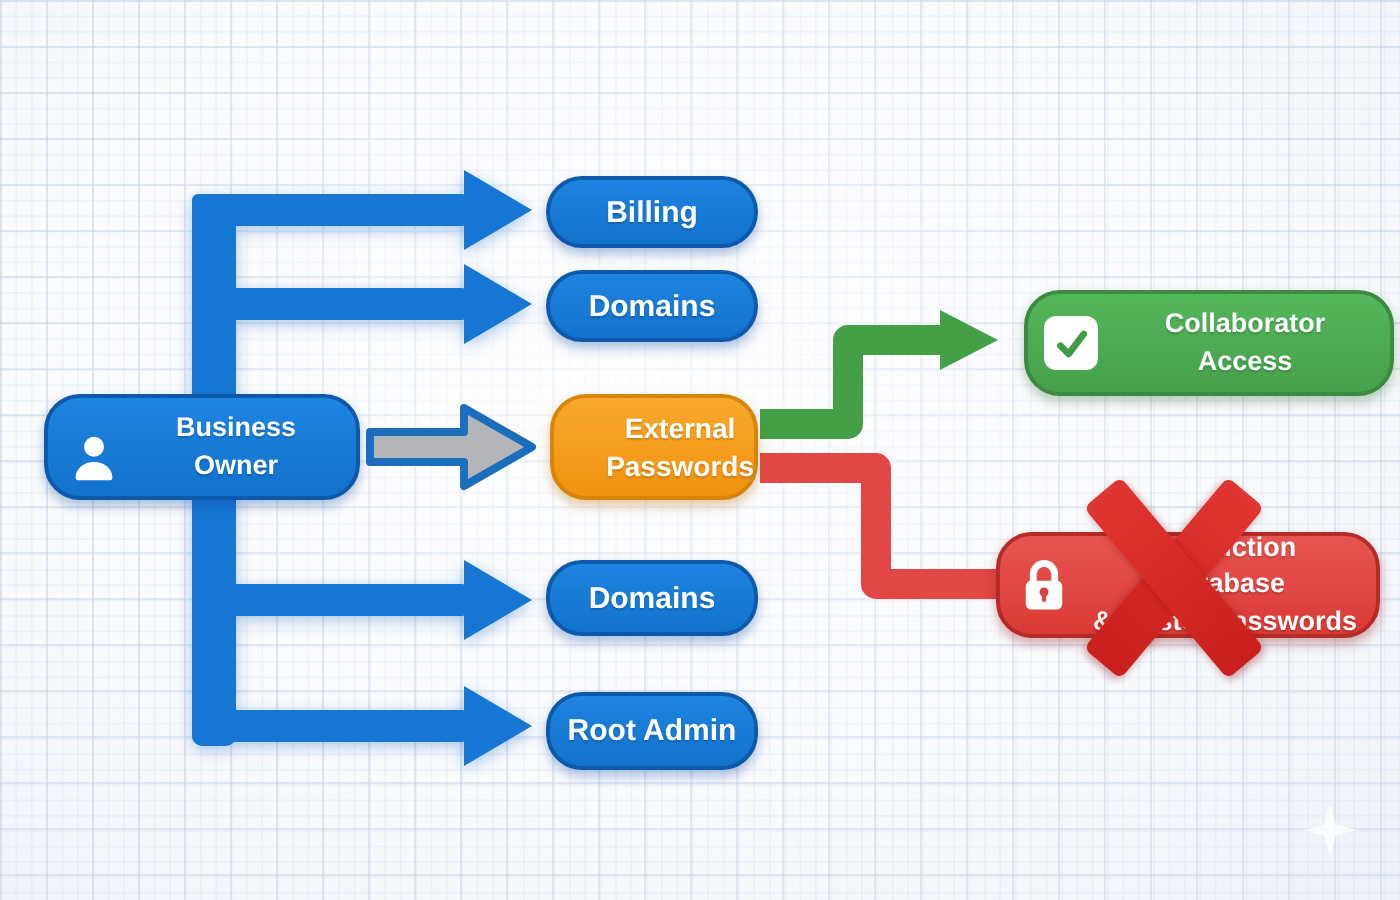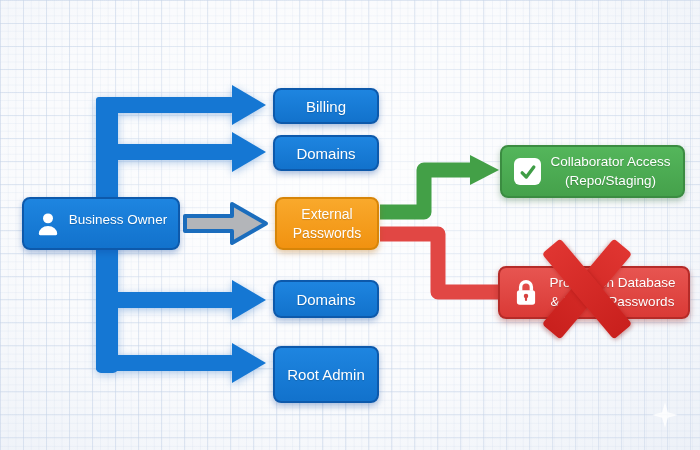--- a/index.html
+++ b/index.html
@@ -23,52 +23,52 @@
   .abs{position:absolute;}
 
   
   .blue-net{z-index:1;filter:drop-shadow(0 2px 4px rgba(21,101,192,.35));}
   .trunk{left:96px;top:97px;width:22px;height:276px;background:#1577d3;border-radius:5px;}
   .arm{height:16px;background:#1577d3;border-radius:3px;}
   .ahead{width:0;height:0;border-top:20px solid transparent;border-bottom:20px solid transparent;border-left:34px solid #1577d3;}
 
   
   .node{
-    box-sizing:border-box;border-radius:8px;z-index:2;
+    box-sizing:border-box;border-radius:18px;z-index:2;
     display:flex;align-items:center;justify-content:center;
-    color:#fff;font-weight:normal;text-align:center;
+    color:#fff;font-weight:bold;text-align:center;
     text-shadow:0 1px 1px rgba(0,0,0,.18);
   }
   .node.blue{
     background:linear-gradient(#1e85e0,#1272cc);
     border:2px solid #0d59ab;
     box-shadow:0 3px 6px rgba(13,71,161,.35);
     font-size:15px;
   }
   .node.orange{
     background:linear-gradient(#f9a92c,#f19210);
     border:2px solid #d78508;
     box-shadow:0 3px 6px rgba(180,100,0,.35);
     font-size:14px;line-height:1.3;
   }
   .node.green{
     background:linear-gradient(#54b65b,#45a14b);
     border:2px solid #3b8c41;
     box-shadow:0 3px 6px rgba(27,94,32,.30);
-    font-size:13.5px;line-height:1.35;
+    font-size:13.5px;line-height:1.35;margin-left:12px;
   }
   .node.red{
     background:linear-gradient(#e75551,#da3a36);
     border:2px solid #b52b28;
     box-shadow:0 3px 6px rgba(140,20,20,.35);
     font-size:13.5px;line-height:1.35;
   }
   .two-line{display:block;}
 
-  .owner-inner{display:flex;align-items:flex-start;gap:8px;padding:0 10px;}
+  .owner-inner{display:flex;align-items:flex-end;gap:8px;padding:0 10px;}
   .icon-wrap{flex:0 0 auto;display:flex;align-items:center;justify-content:center;}
 
   .check-chip{
     width:27px;height:27px;background:#fff;border-radius:6px;
     display:flex;align-items:center;justify-content:center;flex:0 0 auto;
   }
 
   
   .xbar{width:24px;height:112px;background:linear-gradient(#e03531,#c9201d);border-radius:4px;z-index:4;
         box-shadow:0 2px 4px rgba(120,0,0,.35);}
@@ -124,44 +124,43 @@
   </div>
 
   <div class="abs node blue" style="left:273px;top:88px;width:106px;height:36px;">
     <span>Billing</span>
   </div>
 
   <div class="abs node blue" style="left:273px;top:135px;width:106px;height:36px;">
     <span>Domains</span>
   </div>
 
-  <div class="abs node orange" style="left:275px;top:197px;width:104px;height:53px;">
+  <div class="abs node orange" style="left:275px;top:197px;width:104px;height:53px;justify-content:flex-end;">
     <span>
       <span class="two-line">External</span>
       <span class="two-line">Passwords</span>
     </span>
   </div>
 
   <div class="abs node blue" style="left:273px;top:280px;width:106px;height:38px;">
     <span>Domains</span>
   </div>
 
-  <div class="abs node blue" style="left:273px;top:346px;width:106px;height:57px;">
+  <div class="abs node blue" style="left:273px;top:346px;width:106px;height:39px;">
     <span>Root Admin</span>
   </div>
 
   <div class="abs node green" style="left:500px;top:145px;width:185px;height:53px;gap:9px;padding:0 8px;">
     <span class="check-chip">
       <svg width="20" height="20" viewBox="0 0 24 24">
         <polyline points="5,13 10,18 19,6" fill="none" stroke="#3f9d46" stroke-width="4" stroke-linecap="round" stroke-linejoin="round"></polyline>
       </svg>
     </span>
     <span>
       <span class="two-line">Collaborator Access</span>
-      <span class="two-line">(Repo/Staging)</span>
     </span>
   </div>
 
   <div class="abs node red" style="left:498px;top:266px;width:192px;height:53px;gap:9px;padding:0 8px;z-index:3;">
     <span class="icon-wrap">
       <svg width="28" height="30" viewBox="0 0 26 28">
         <path d="M8,12 v-3.5 a5,5 0 0 1 10,0 v3.5" fill="none" stroke="#fff" stroke-width="3.2"></path>
         <rect x="4.5" y="11.5" width="17" height="13.5" rx="2.6" fill="#fff"></rect>
         <circle cx="13" cy="16.8" r="2.1" fill="#d84340"></circle>
         <rect x="12" y="17.5" width="2" height="4" rx="1" fill="#d84340"></rect>

